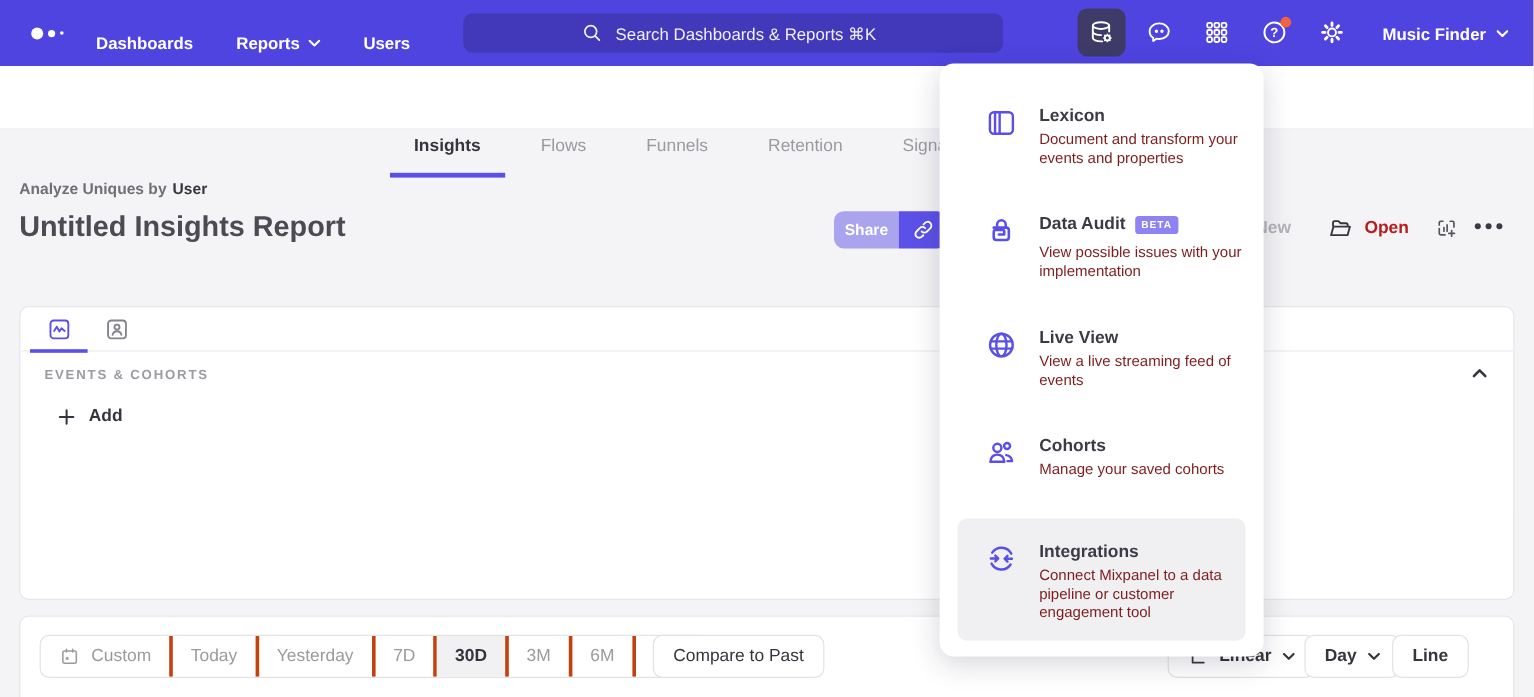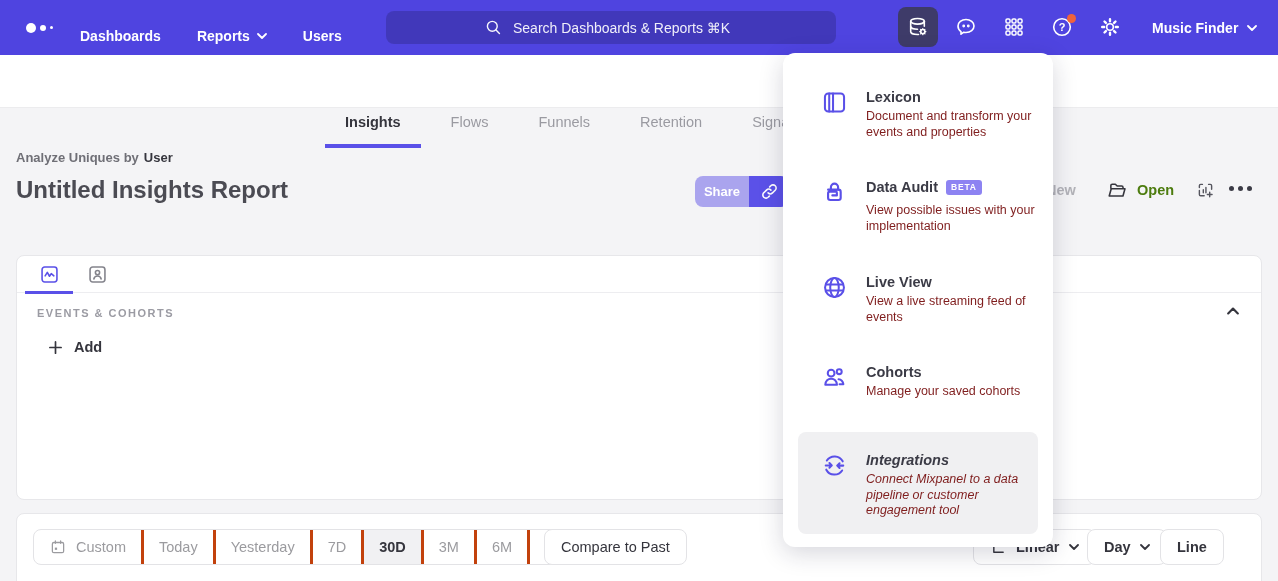--- a/index.html
+++ b/index.html
@@ -34,21 +34,21 @@
   .tab.active::after { content:""; position:absolute; left:-20px; right:-20px; bottom:0; height:4px; background:#5a50e8; }
 
   
   .eyebrow { position:absolute; left:16px; top:150px; font-size:13px; color:#6f6f76; font-weight:600; }
   .eyebrow b { color:#35353d; font-weight:700; margin-left:5px; }
   .report-title { position:absolute; left:16px; top:176px; font-size:24px; font-weight:700; color:#4b4b53; }
   .share-group { position:absolute; left:695px; top:176px; display:flex; height:31px; }
   .share-btn { background:#aaa4ee; color:#fff; font-size:13px; font-weight:600; border:none; border-radius:8px 0 0 8px; width:54px; cursor:pointer; font-family:inherit; }
   .link-btn { background:#5b51e8; border:none; border-radius:0 8px 8px 0; width:40px; display:flex; align-items:center; justify-content:center; cursor:pointer; }
   .new-btn { position:absolute; left:1046px; top:182px; font-size:14.5px; font-weight:600; color:#b2b2b8; cursor:pointer; }
-  .open-btn { position:absolute; left:1106px; top:179px; display:flex; align-items:center; gap:9px; font-size:14.5px; font-weight:700; color:#4d7c0f; cursor:pointer; }
+  .open-btn { position:absolute; left:1106px; top:179px; display:flex; align-items:center; gap:9px; font-size:14.5px; font-weight:700; color:#b91c1c; cursor:pointer; }
   .chartadd-btn { position:absolute; left:1195px; top:180px; cursor:pointer; }
   .more-btn { position:absolute; left:1229px; top:186px; display:flex; gap:4px; cursor:pointer; }
   .more-btn i { width:5px; height:5px; border-radius:50%; background:#3b3b46; }
 
   
   .query-panel { position:absolute; left:16px; top:255px; width:1246px; height:245px; background:#fff; border:1px solid #e7e7ea; border-radius:8px; }
   .qp-tabs { position:relative; height:37px; border-bottom:1px solid #ededf0; }
   .qp-tab { position:absolute; top:0; width:48px; height:37px; display:flex; align-items:center; justify-content:center; cursor:pointer; }
   .qp-tab.t1 { left:8px; }
   .qp-tab.t2 { left:56px; }
@@ -74,21 +74,21 @@
   .day-btn { left:1070px; }
   .line-btn { left:1143px;flex-direction:column; }
 
   
   .apps-menu { position:absolute; left:783px; top:53px; width:270px; height:494px; background:#fff; border-radius:12px; box-shadow:0 6px 24px rgba(25,25,60,0.18); z-index:20; }
   .menu-item { position:absolute; left:38px; display:flex; gap:18px; align-items:flex-start; cursor:pointer; }
   .mi-title { font-size:14.5px; font-weight:700; color:#3b3b46; display:flex; align-items:center; gap:8px; }
   .mi-desc { margin-top:4px; font-size:12.5px; line-height:15.5px; color:#7f1d1d; width:178px; }
   .beta-badge { background:#8d83f2; color:#fff; font-size:8.5px; font-weight:700; letter-spacing:0.8px; padding:2.5px 5px; border-radius:3px; }
   .mi-highlight { position:absolute; left:15px; top:379px; width:240px; height:102px; background:#f0f0f2; border-radius:8px; cursor:pointer; }
-  .mi-highlight .menu-item { left:23px; top:20px;font-style:italic; }
+  .mi-highlight .menu-item { left:23px; top:20px; }
 </style>
 </head>
 <body>
 
 <div class="topbar">
   <div class="logo">
       <i class="d1"></i>
       <i class="d2"></i>
       <i class="d3"></i>
     </div>

